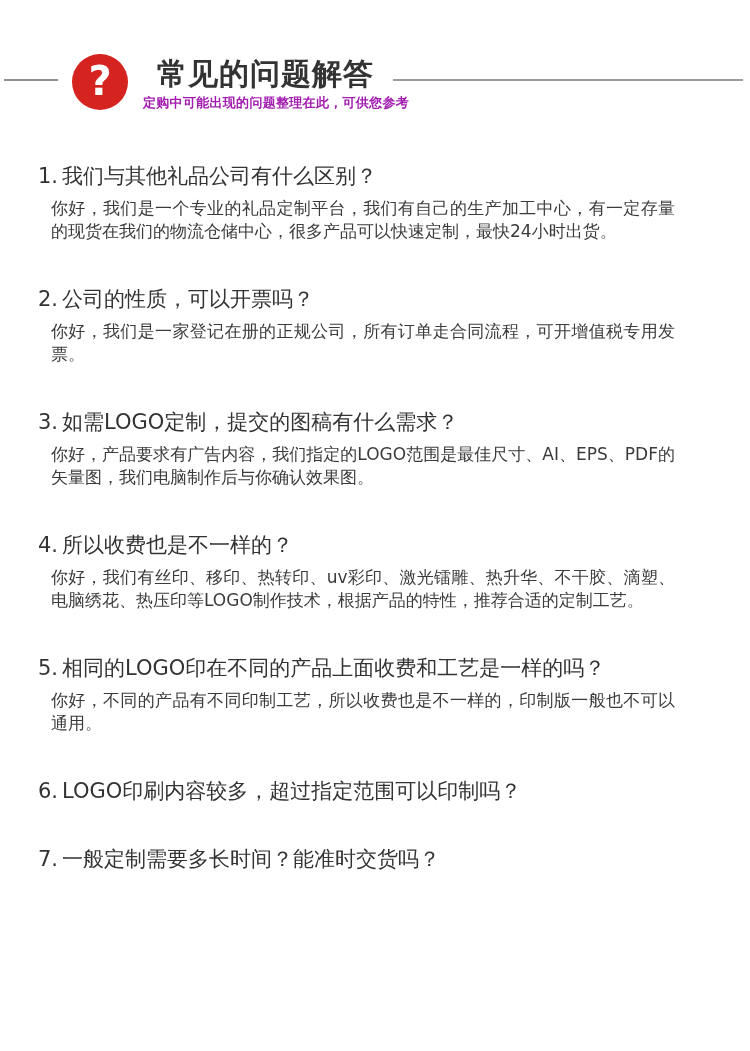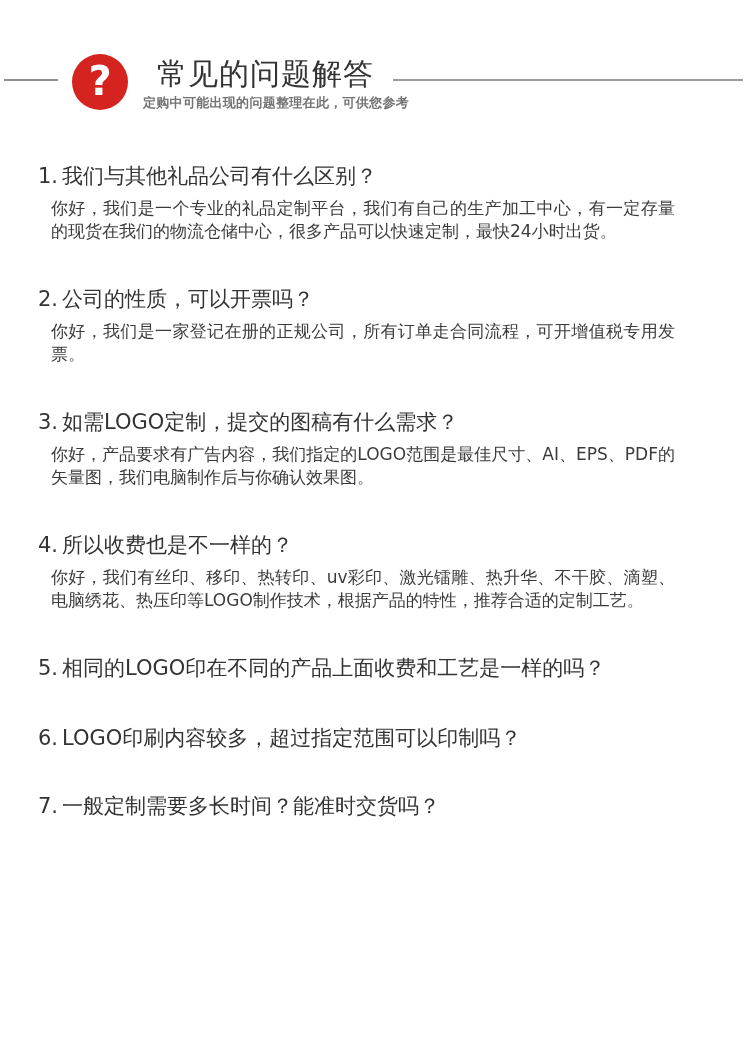--- a/index.html
+++ b/index.html
@@ -45,29 +45,29 @@
     font-weight: bold;
     line-height: 1;
     padding-bottom: 3px;
   }
   .header-title {
     position: absolute;
     left: 157px; top: 57px;
     font-size: 30px;
     line-height: 34px;
     color: #333333;
-    font-weight: 400;
+    font-weight: 700;
     letter-spacing: 1px;
     white-space: nowrap;
   }
   .header-subtitle {
     position: absolute;
     left: 143px; top: 94px;
     font-size: 13px;
-    color: #737373;
+    color: #a21caf;
     font-weight: 700;
     letter-spacing: 0.3px;
     white-space: nowrap;
   }
 
   
   .faq-list {
     position: absolute;
     left: 38px; top: 162px;
     width: 678px;
@@ -142,20 +142,21 @@
         <span class="faq-question-text">所以收费也是不一样的？</span>
       </div>
       <div class="faq-answer">你好，我们有丝印、移印、热转印、uv彩印、激光镭雕、热升华、不干胶、滴塑、电脑绣花、热压印等LOGO制作技术，根据产品的特性，推荐合适的定制工艺。</div>
     </div>
 
     <div class="faq-item">
       <div class="faq-question">
         <span class="faq-number">5.</span>
         <span class="faq-question-text">相同的LOGO印在不同的产品上面收费和工艺是一样的吗？</span>
       </div>
+      <div class="faq-answer">你好，不同的产品有不同印制工艺，所以收费也是不一样的，印制版一般也不可以通用。</div>
     </div>
 
     <div class="faq-item">
       <div class="faq-question">
         <span class="faq-number">6.</span>
         <span class="faq-question-text">LOGO印刷内容较多，超过指定范围可以印制吗？</span>
       </div>
     </div>
 
     <div class="faq-item">

